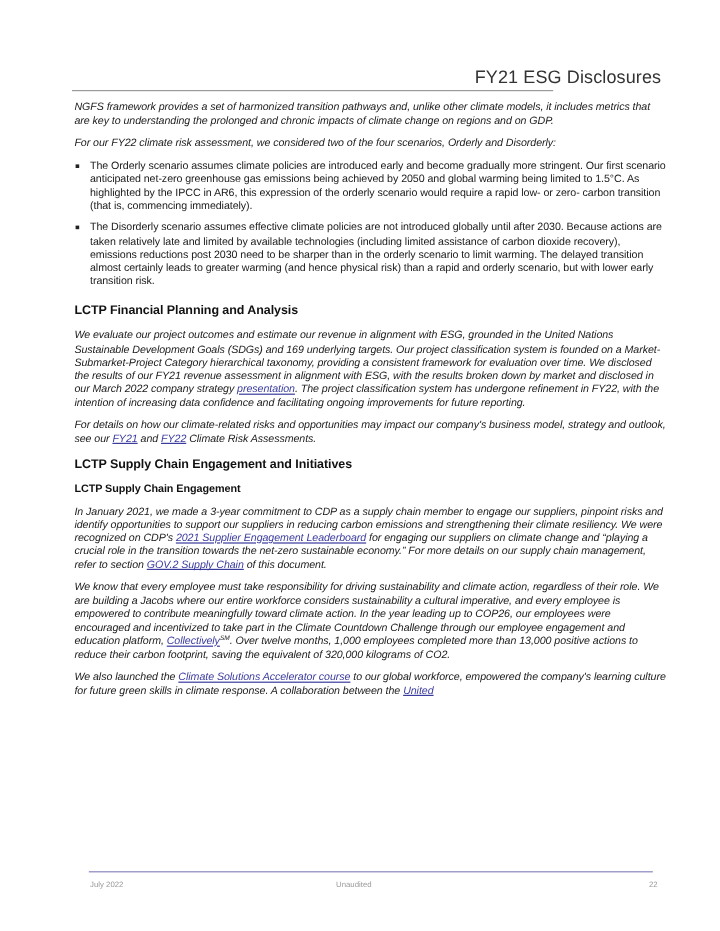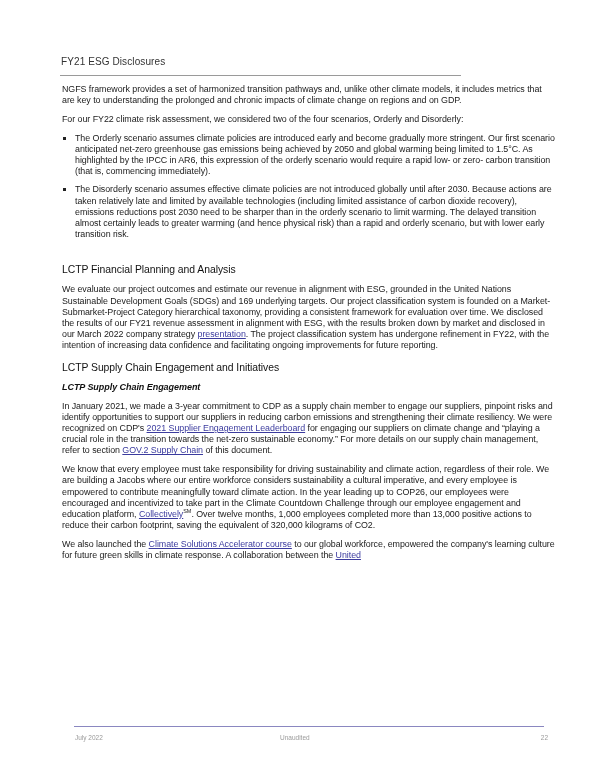--- a/index.html
+++ b/index.html
@@ -3,40 +3,40 @@
   <meta charset="utf-8">
   <style>
     html, body { margin: 0; padding: 0; background: #ffffff; }
     body {
       width: 600px; height: 776px; position: relative; overflow: hidden;
       font-family: "Liberation Sans", sans-serif; color: #1a1a1a;
     }
     .page { position: absolute; left: 0; top: 0; width: 600px; height: 776px; }
     .header {
       position: absolute; left: 61px; top: 56px; width: 490px;
-      font-size: 10px; color: #333; letter-spacing: 0.1px;
+      font-size: 15px; color: #333; letter-spacing: 0.1px; text-align: right;
     }
     .header-rule {
       position: absolute; left: 60px; top: 75px; width: 401px; height: 1px; background: #9a9a9a;
     }
     .content {
       position: absolute; left: 62px; top: 84px; width: 494px;
       font-size: 8.9px; line-height: 11.2px; letter-spacing: -0.05px;
     }
-    p { margin: 0 0 7.5px 0; }
-    ul { margin: 0 0 24px 0; padding: 0 0 0 13px; list-style: none; }
+    p { margin: 0 0 7.5px 0; font-style: italic; }
+    ul { margin: 0 0 14px 0; padding: 0 0 0 13px; list-style: none; }
     ul li { position: relative; margin: 0 0 7px 0; }
     ul li::before {
       content: ""; position: absolute; left: -12px; top: 4px; width: 3px; height: 3px; background: #222;
     }
     h2 {
-      font-size: 10.4px; font-weight: normal; margin: 10px 0 8px 0; line-height: 12px; color: #111;
+      font-size: 10.4px; font-weight: bold; margin: 10px 0 8px 0; line-height: 12px; color: #111;
     }
     h3 {
-      font-size: 9px; font-weight: bold; font-style: italic; margin: 8px 0 8px 0; line-height: 11px; color: #111;
+      font-size: 9px; font-weight: bold; margin: 8px 0 8px 0; line-height: 11px; color: #111;
     }
     a.link { color: #3b3b9e; text-decoration: underline; }
     sup { font-size: 5.5px; line-height: 0; }
     .footer-rule {
       position: absolute; left: 74px; top: 726px; width: 470px; height: 1px; background: #8a87c0;
     }
     .footer { position: absolute; top: 734px; font-size: 6.5px; color: #9a9a9a; }
     .footer.left { left: 75px; }
     .footer.center { left: 280px; }
     .footer.right { right: 52px; }
@@ -51,20 +51,21 @@
   <div class="content">
     <p>NGFS framework provides a set of harmonized transition pathways and, unlike other climate models, it includes metrics that are key to understanding the prolonged and chronic impacts of climate change on regions and on GDP.</p>
     <p>For our FY22 climate risk assessment, we considered two of the four scenarios, Orderly and Disorderly:</p>
     <ul>
       <li>The Orderly scenario assumes climate policies are introduced early and become gradually more stringent. Our first scenario anticipated net-zero greenhouse gas emissions being achieved by 2050 and global warming being limited to 1.5°C. As highlighted by the IPCC in AR6, this expression of the orderly scenario would require a rapid low- or zero- carbon transition (that is, commencing immediately).</li>
       <li>The Disorderly scenario assumes effective climate policies are not introduced globally until after 2030. Because actions are taken relatively late and limited by available technologies (including limited assistance of carbon dioxide recovery), emissions reductions post 2030 need to be sharper than in the orderly scenario to limit warming. The delayed transition almost certainly leads to greater warming (and hence physical risk) than a rapid and orderly scenario, but with lower early transition risk.</li>
     </ul>
 
     <h2>LCTP Financial Planning and Analysis</h2>
     <p><span>We evaluate our project outcomes and estimate our revenue in alignment with ESG, grounded in the United Nations Sustainable Development Goals (SDGs) and 169 underlying targets. Our project classification system is founded on a Market-Submarket-Project Category hierarchical taxonomy, providing a consistent framework for evaluation over time. We disclosed the results of our FY21 revenue assessment in alignment with ESG, with the results broken down by market and disclosed in our March 2022 company strategy </span><a class="link">presentation</a><span>. The project classification system has undergone refinement in FY22, with the intention of increasing data confidence and facilitating ongoing improvements for future reporting.</span></p>
+    <p><span>For details on how our climate-related risks and opportunities may impact our company's business model, strategy and outlook, see our </span><a class="link">FY21</a><span> and </span><a class="link">FY22</a><span> Climate Risk Assessments.</span></p>
 
     <h2>LCTP Supply Chain Engagement and Initiatives</h2>
     <h3>LCTP Supply Chain Engagement</h3>
     <p><span>In January 2021, we made a 3-year commitment to CDP as a supply chain member to engage our suppliers, pinpoint risks and identify opportunities to support our suppliers in reducing carbon emissions and strengthening their climate resiliency. We were recognized on CDP's </span><a class="link">2021 Supplier Engagement Leaderboard</a><span> for engaging our suppliers on climate change and “playing a crucial role in the transition towards the net-zero sustainable economy.” For more details on our supply chain management, refer to section </span><a class="link">GOV.2 Supply Chain</a><span> of this document.</span></p>
 
     <p><span>We know that every employee must take responsibility for driving sustainability and climate action, regardless of their role. We are building a Jacobs where our entire workforce considers sustainability a cultural imperative, and every employee is empowered to contribute meaningfully toward climate action. In the year leading up to COP26, our employees were encouraged and incentivized to take part in the Climate Countdown Challenge through our employee engagement and education platform, </span><a class="link">Collectively</a><sup>SM</sup><span>. Over twelve months, 1,000 employees completed more than 13,000 positive actions to reduce their carbon footprint, saving the equivalent of 320,000 kilograms of CO2.</span></p>
     <p><span>We also launched the </span><a class="link">Climate Solutions Accelerator course</a><span> to our global workforce, empowered the company's learning culture for future green skills in climate response. A collaboration between the </span><a class="link">United</a></p>
   </div>
 
   <div class="footer-rule"></div>

